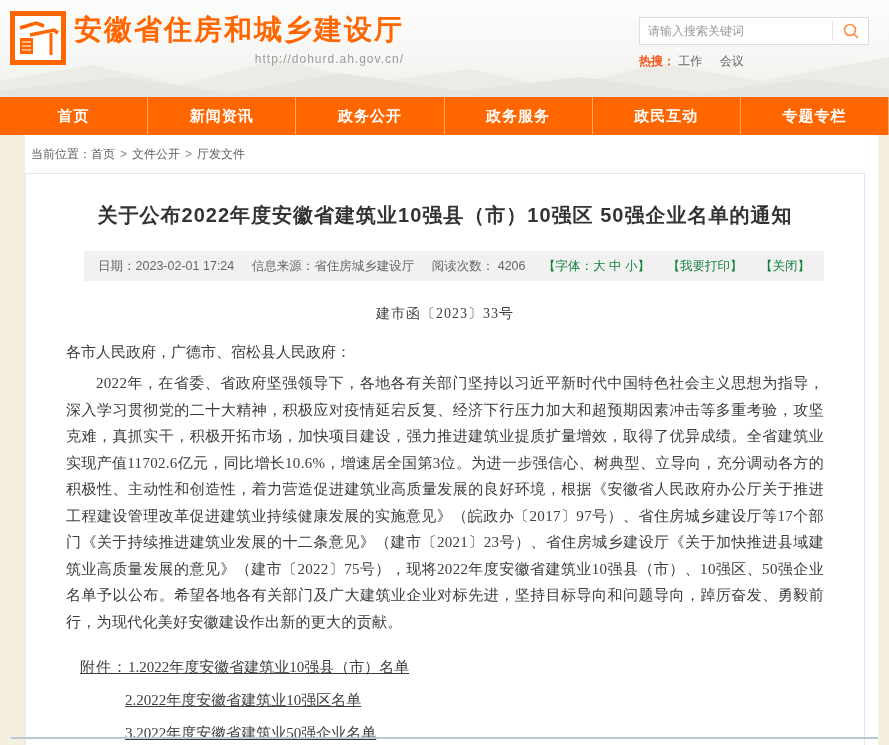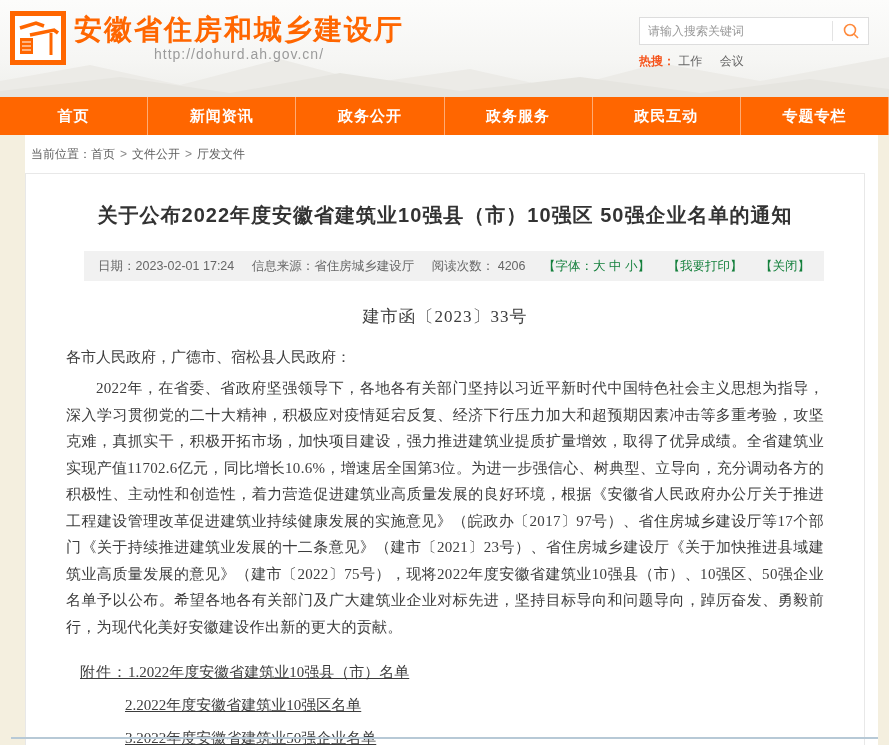--- a/index.html
+++ b/index.html
@@ -7,21 +7,21 @@
   body { font-family:"Liberation Sans","DejaVu Sans",sans-serif; background:#f4efdf; overflow:hidden; }
   .page { position:relative; width:889px; height:745px; overflow:hidden; }
 
   
   .header { position:relative; height:97px; background:linear-gradient(180deg,#fcfcfb 0%,#f6f6f4 60%,#efefec 100%); overflow:hidden; }
   .mountains { position:absolute; bottom:0; left:0; width:889px; height:46px; }
   .header-inner { position:relative; z-index:2; height:100%;border-radius:23px; }
   .site-logo { position:absolute; left:10px; top:11px; width:56px; height:54px; cursor:pointer; }
   .site-ident { position:absolute; left:74px; top:14px; }
   .site-title { font-size:28px; font-weight:bold; color:#ff6600; letter-spacing:2px; line-height:32px; }
-  .site-url { text-align:center; font-size:14px; color:#9b9b9b; letter-spacing:1px; }
+  .site-url { margin-top:6px; text-align:right; font-size:12px; color:#9b9b9b; letter-spacing:1px; }
 
   .search-area { position:absolute; right:20px; top:17px; width:230px; z-index:3; }
   .search-box { display:flex; align-items:center; width:230px; height:28px; background:#fff; border:1px solid #ddd; }
   .search-input { flex:1; height:100%; border:none; outline:none; padding:0 8px; font-size:12px; color:#333; background:transparent; font-family:inherit; }
   .search-input::placeholder { color:#9a9a9a; }
   .search-btn { width:36px; height:20px; display:flex; align-items:center; justify-content:center; border-left:1px solid #e3e3e3; cursor:pointer; }
   .hot-line { margin-top:8px; font-size:12px; line-height:16px; }
   .hot-label { color:#f5541c; font-weight:bold; }
   .hot-item { color:#666; margin-right:14px; cursor:pointer; }
 
@@ -36,21 +36,21 @@
   .crumb-sep { margin:0 5px; color:#8a8a8a; }
 
   .article-box { margin:0 13px 0 0; border:1px solid #e8e8e8; background:#fff; padding:26px 40px 30px 40px; min-height:566px; }
   .article-title { text-align:center; font-size:20px; font-weight:bold; color:#333; line-height:30px; letter-spacing:1px; }
 
   .meta-bar { margin:21px 0 0 18px; background:#f1f1f1; height:30px; line-height:30px; text-align:center; font-size:12.5px; color:#666; white-space:nowrap; }
   .meta-bar span { margin:0 7px; }
   .meta-action { cursor:pointer; color:#15803d; }
 
   .article-body { font-family:"Liberation Serif","DejaVu Serif",serif; color:#3d3d3d; }
-  .doc-number { text-align:center; font-size:17px; margin-top:24px; letter-spacing:1px; }
+  .doc-number { text-align:center; font-size:14px; margin-top:24px; letter-spacing:1px; }
   .salutation { margin-top:16px; font-size:15px; line-height:26px; }
   .paragraph { margin-top:5px; font-size:15px; line-height:26.5px; text-indent:2em; text-align:justify; letter-spacing:0.3px; }
 
   .attachments { margin:16px 0 0 14px; font-size:15px; }
   .att-row { line-height:33px; padding-left:3em;text-decoration:underline; }
   .att-row.first { padding-left:0; }
   .att-label { letter-spacing:1px; }
   .att-item { cursor:pointer; }
 
   .footer-line { position:absolute; top:737px; left:11px; width:867px; height:2px; background:#b7c9d6; z-index:5; }

